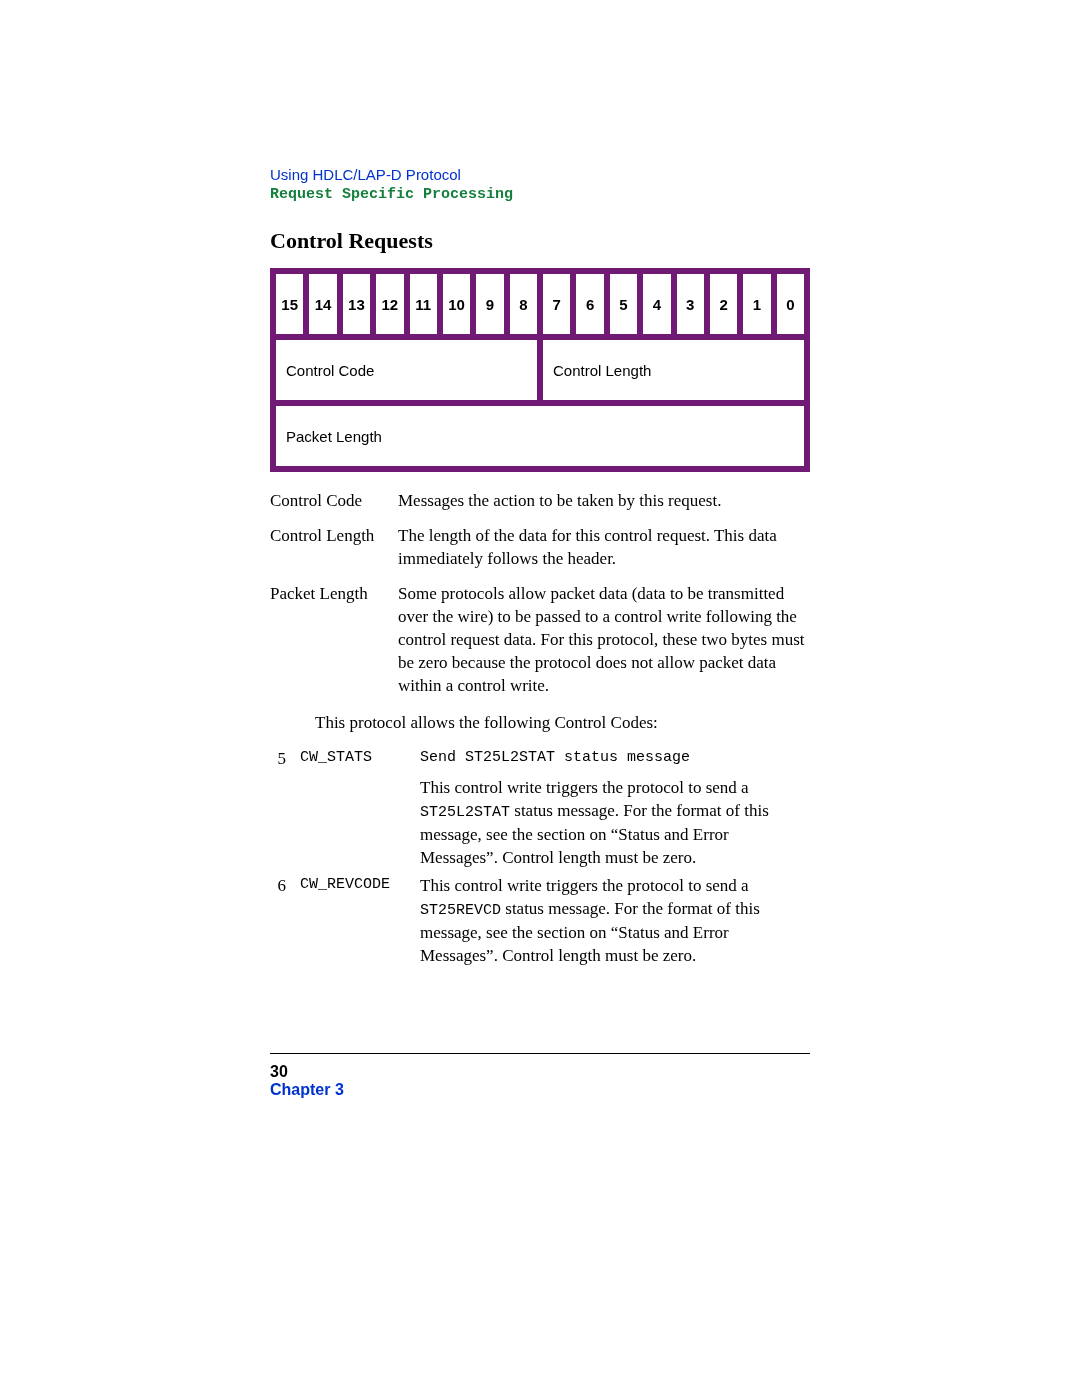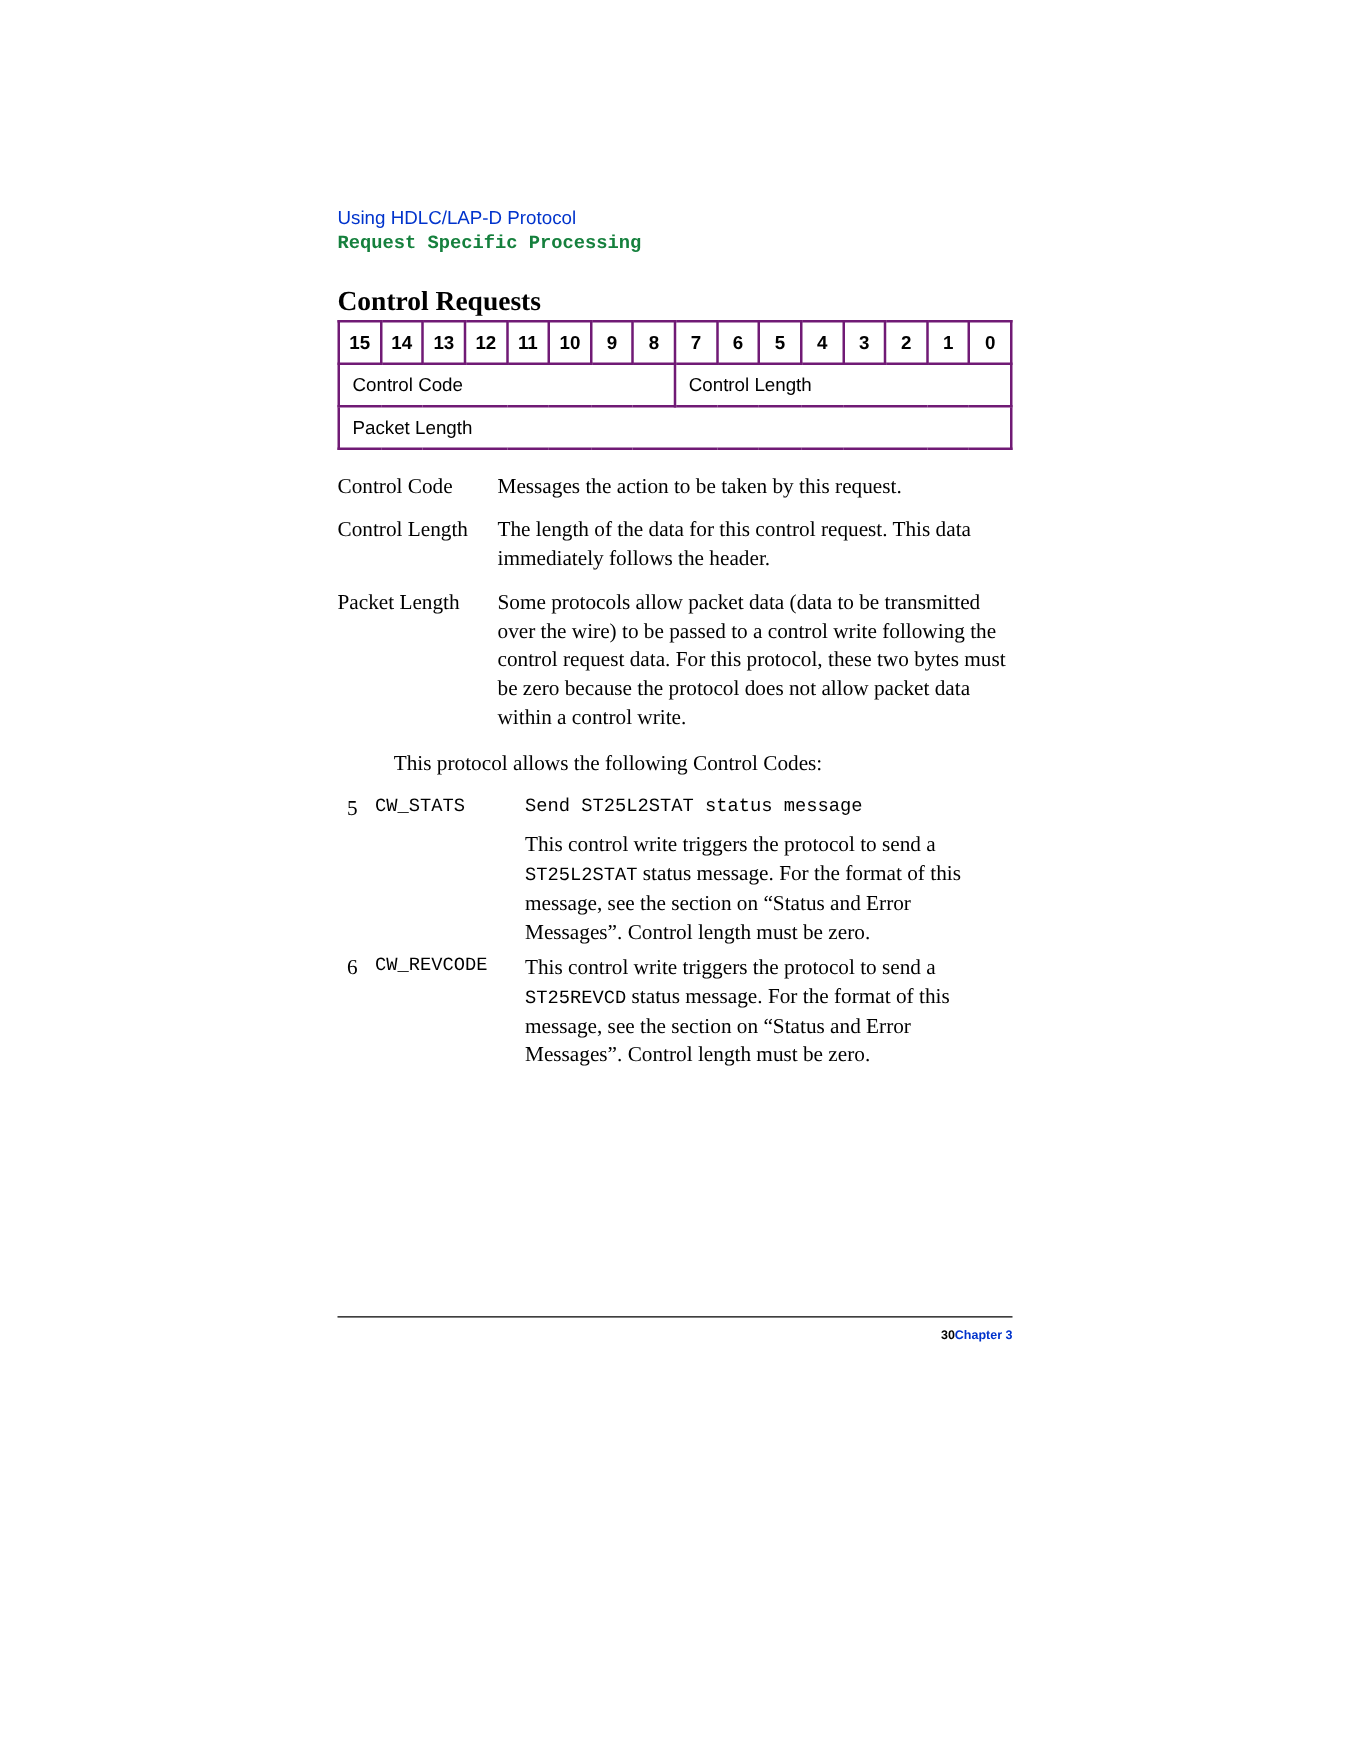--- a/index.html
+++ b/index.html
@@ -29,37 +29,37 @@
     color: #15803d;
     font-size: 15px;
     font-weight: bold;
     line-height: 1.3;
     margin-bottom: 24px;
   }
   .heading {
     font-family: Georgia, "Times New Roman", serif;
     font-size: 22px;
     font-weight: bold;
-    margin-bottom: 2px;
+    margin-bottom: 14px;
   }
   .body-p {
     font-size: 17px;
     line-height: 1.35;
     margin-bottom: 14px;
   }
   table.bits {
     border-collapse: collapse;
     width: 100%;
     font-family: Arial, Helvetica, sans-serif;
     font-size: 15px;
     margin-bottom: 18px;
   }
   table.bits th, table.bits td {
-    border: 2px solid #701a75;
-    padding: 6px 0;
+    border: 6px solid #701a75;
+    padding: 20px 0;
     height: 20px;
   }
   table.bits th {
     font-weight: bold;
     text-align: center;
     width: 6.25%;
   }
   table.bits td {
     text-align: left;
     padding-left: 10px;
@@ -99,24 +99,25 @@
     width: 540px;
     top: 1053px;
     border-top: 1px solid #000;
   }
   .footer {
     position: absolute;
     left: 270px;
     width: 540px;
     top: 1063px;
     font-family: Arial, Helvetica, sans-serif;
-    font-size: 10px;
+    font-size: 16px;
     display: flex;
-    justify-content: flex-end;
+    justify-content: center;
     font-weight: bold;
+    flex-direction: column;
   }
   .footer .chap { color: #0033cc; }
 </style>
 </head>
 <body>
 
 <div class="page">
   <div class="hdr-line1">Using HDLC/LAP-D Protocol</div>
   <div class="hdr-line2">Request Specific Processing</div>
 

